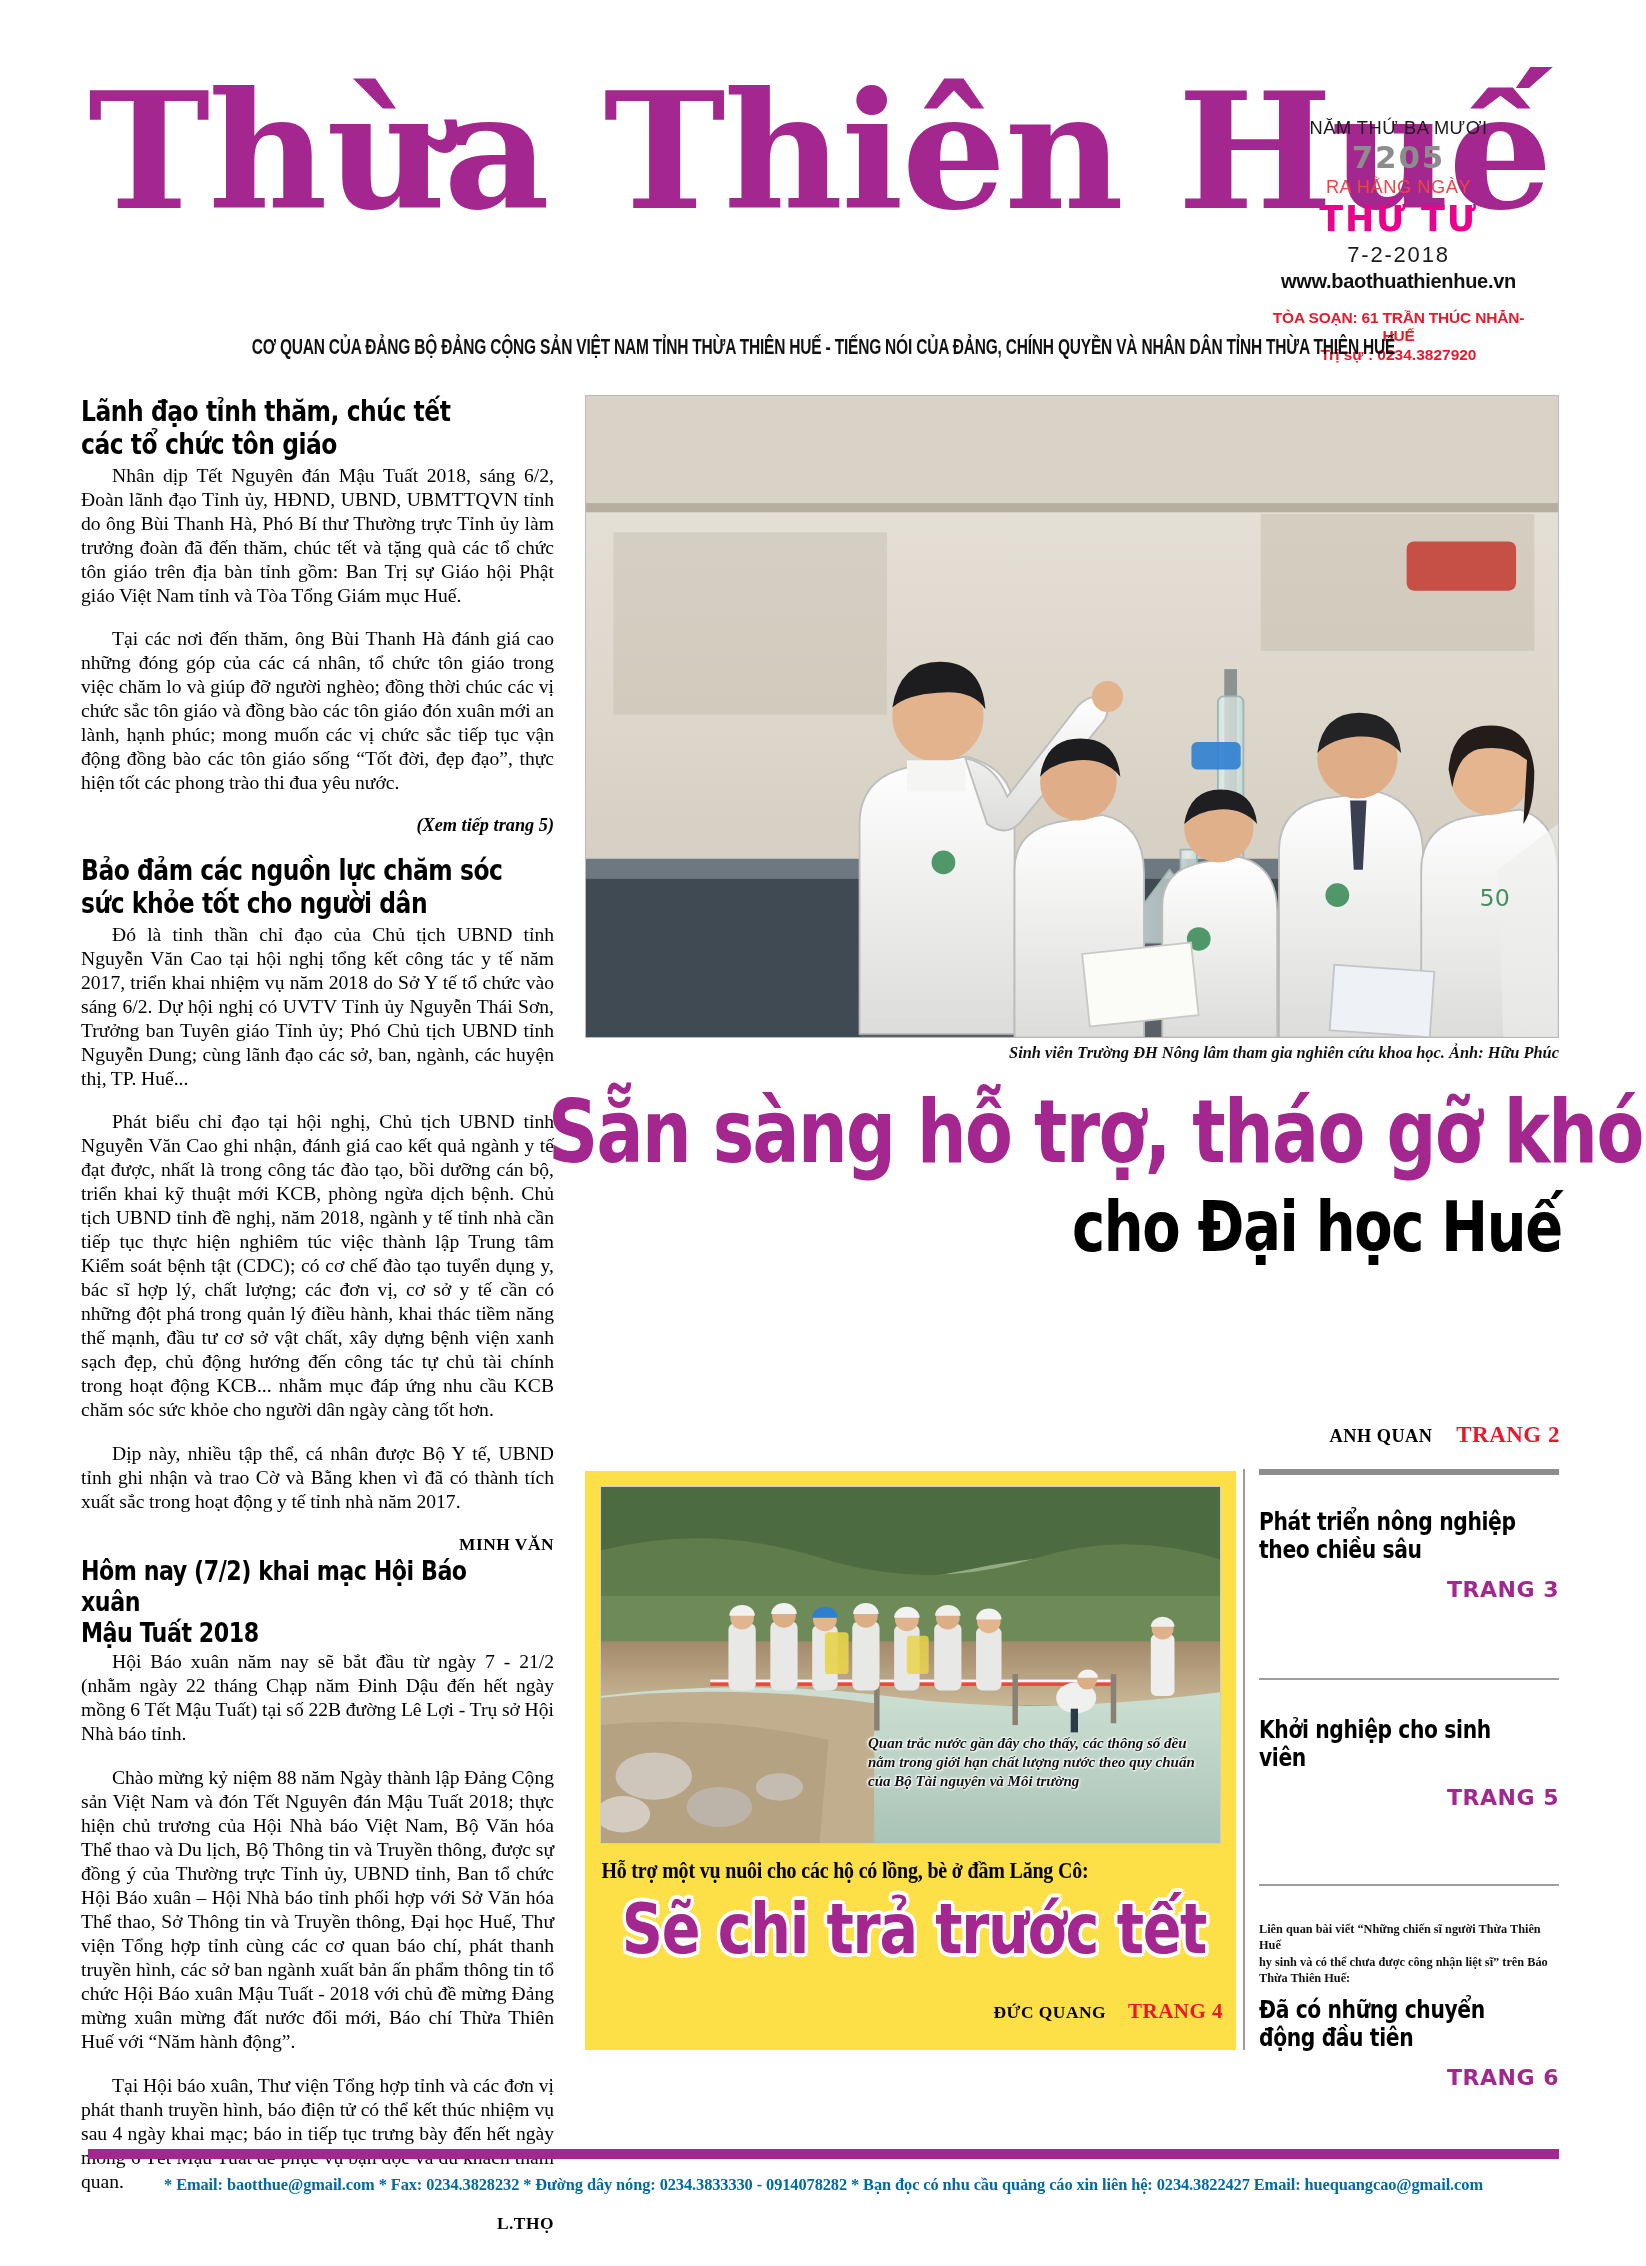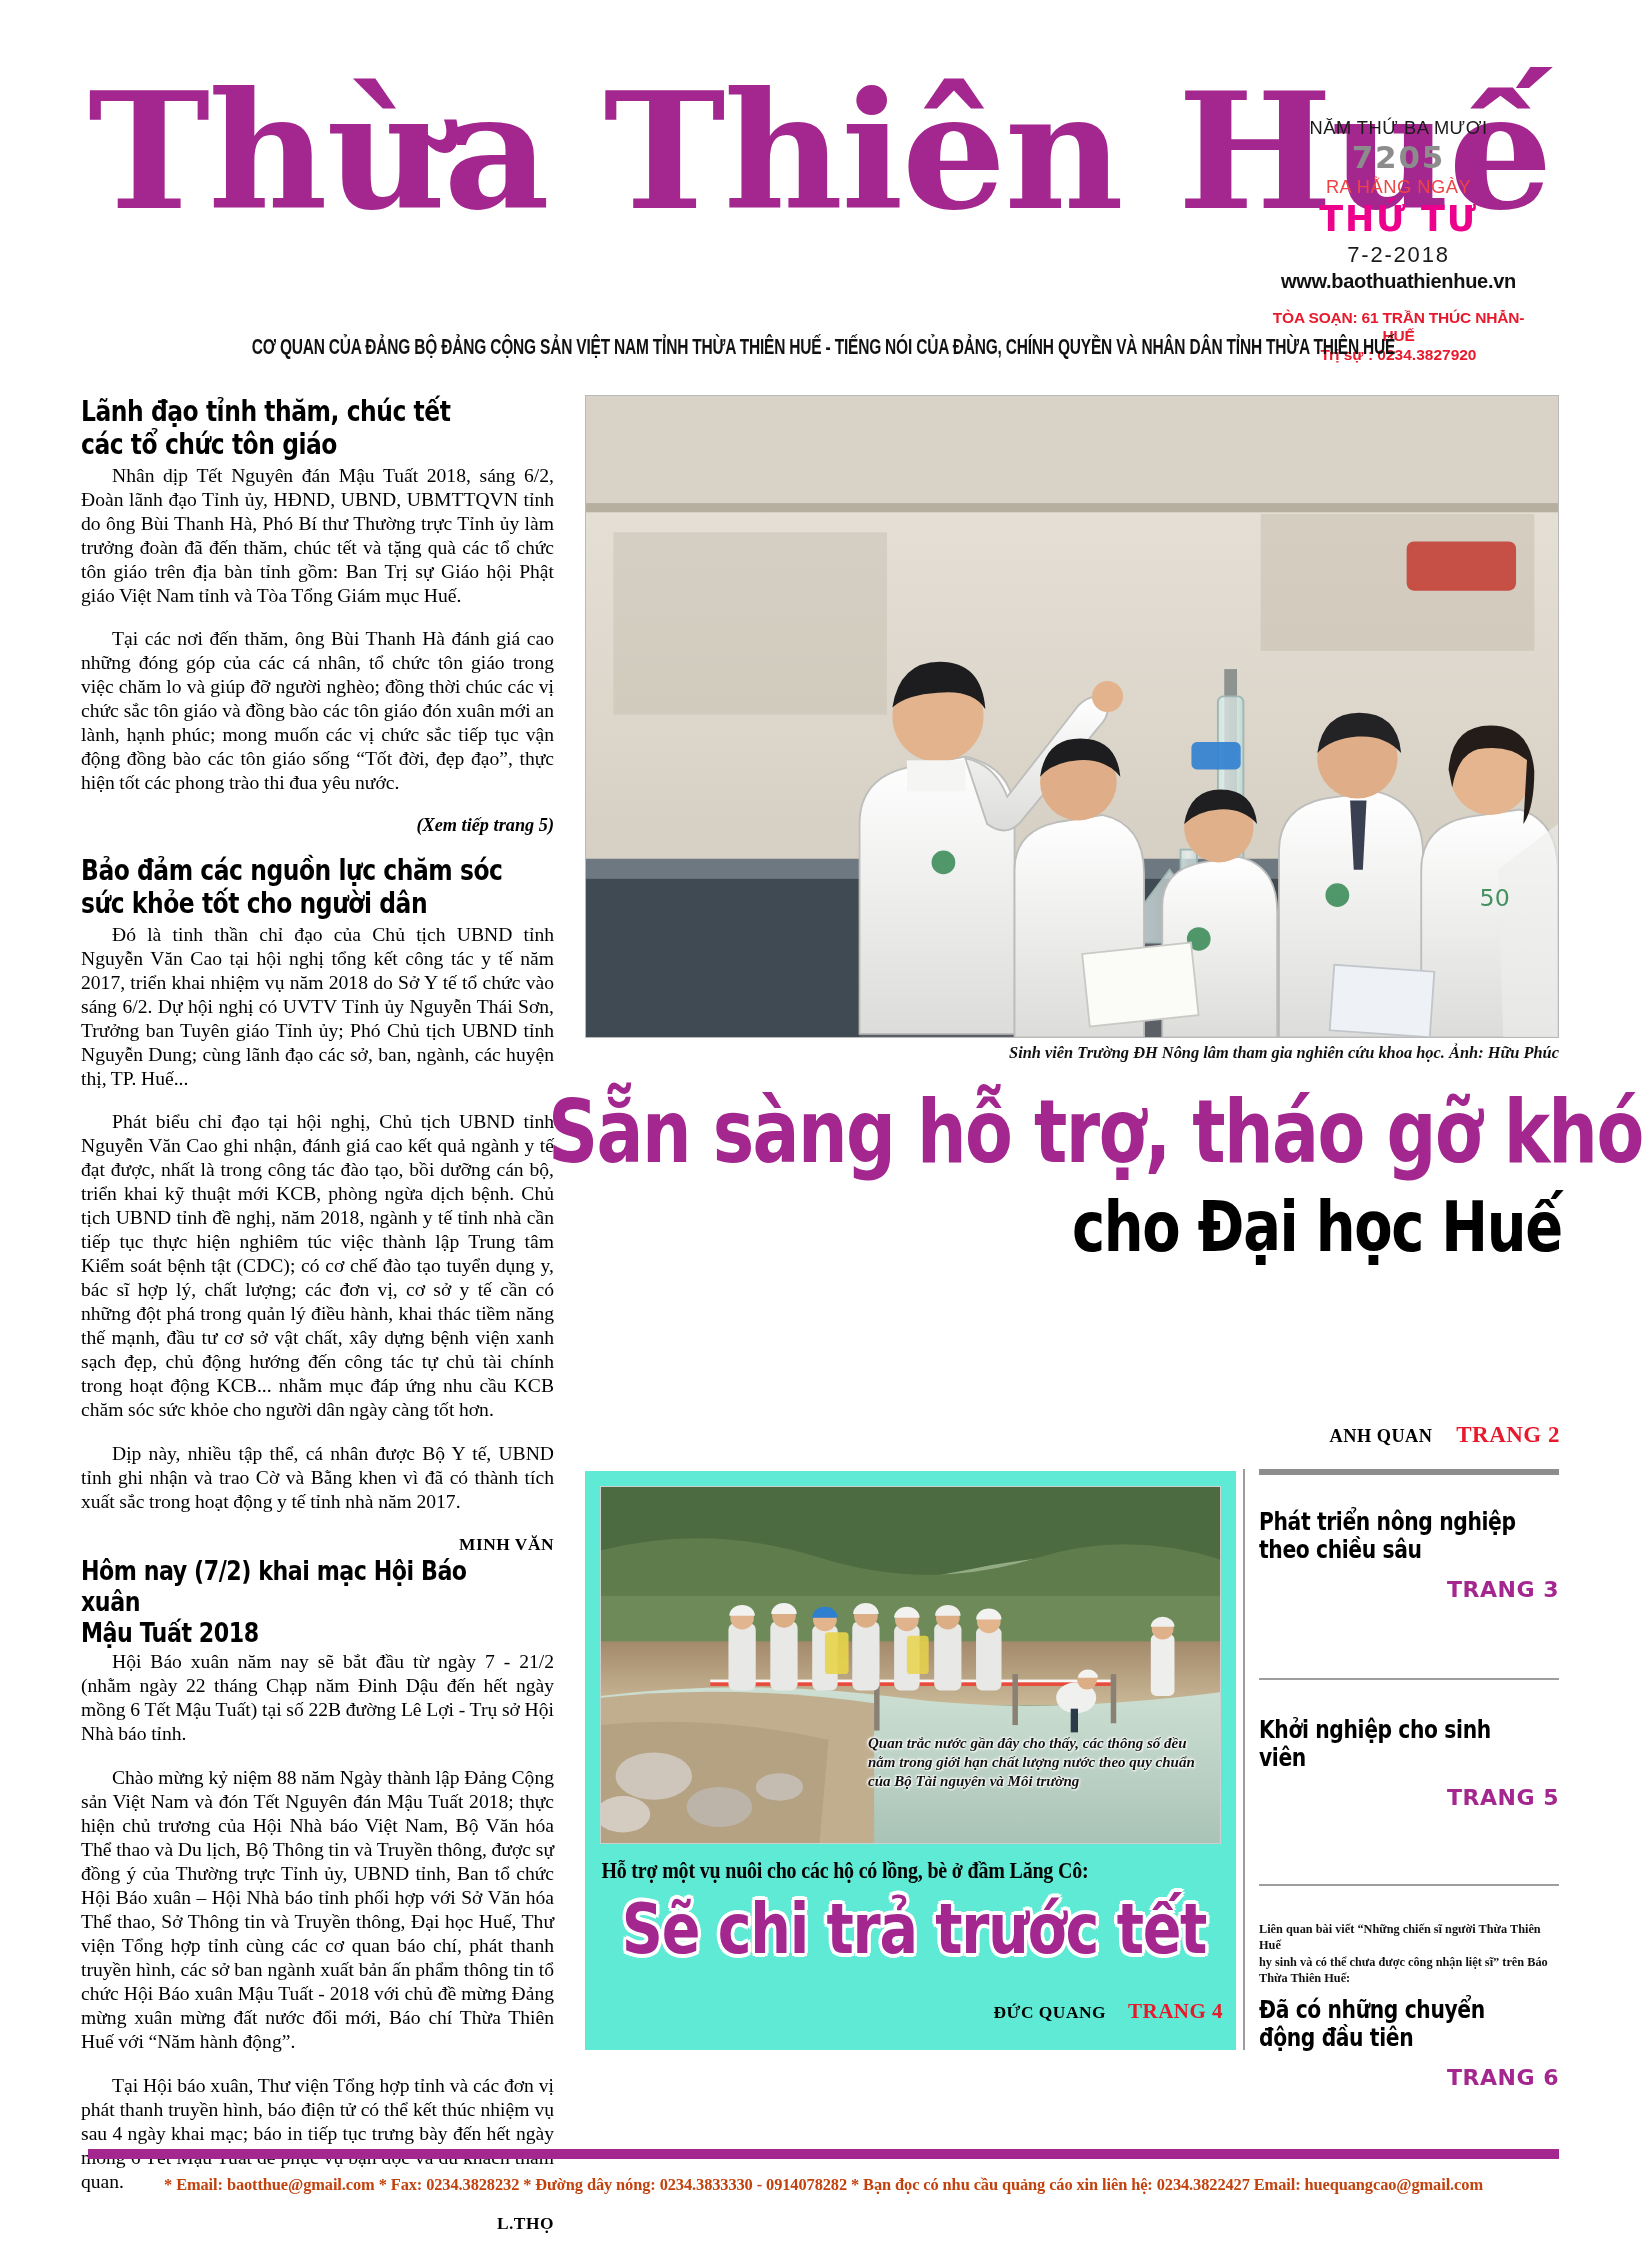--- a/index.html
+++ b/index.html
@@ -117,21 +117,21 @@
   .big-byline .pg{font-weight:700;font-size:23px;color:#e8192c;margin-left:20px;letter-spacing:0.5px;}
 
   
   .rule-grey{position:absolute;background:#8d8d8d;height:6.4px;}
   .rule-thin{position:absolute;background:#9d9d9d;height:1.8px;}
   .vrule{position:absolute;background:#9d9d9d;width:1.8px;}
 
   
   .bot-mid{
     position:absolute;left:585px;top:1471px;width:651px;height:579px;
-    background:#5eead4;
+    background:#fde047;
   }
   .bot-photo{
     position:absolute;left:14.6px;top:14.6px;width:621px;height:358px;overflow:hidden;
     border:0.9px solid #cfcfcf;box-sizing:border-box;background:#fff;
   }
   .bot-photo svg{display:block;width:100%;height:100%;}
   .bot-cap{
     position:absolute;left:283px;top:263px;width:345px;
     font-family:"Liberation Serif",serif;font-style:italic;font-weight:700;
     font-size:15px;line-height:19px;color:#111;
@@ -175,21 +175,21 @@
   }
   .side-lead{
     font-family:"Liberation Serif",serif;font-weight:700;
     font-size:12.3px;line-height:16.4px;color:#111;
   }
 
   
   .foot-bar{position:absolute;left:88px;top:2149px;width:1471px;height:10px;background:#a4268f;}
   .foot-txt{
     position:absolute;left:0;top:2175px;width:1647px;text-align:center;
-    font-family:"Liberation Serif",serif;font-weight:700;font-size:16.4px;color:#c2410c;
+    font-family:"Liberation Serif",serif;font-weight:700;font-size:16.4px;color:#0369a1;
     letter-spacing:-0.1px;
   }
 </style>
 </head>
 <body>
 
 <div class="page">
 
   <div class="masthead">
     <div class="mast-title">Thừa Thiên Huế</div>

